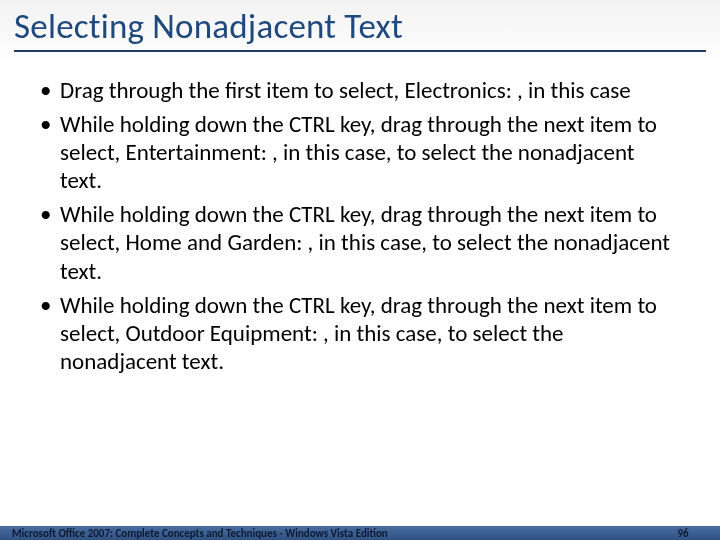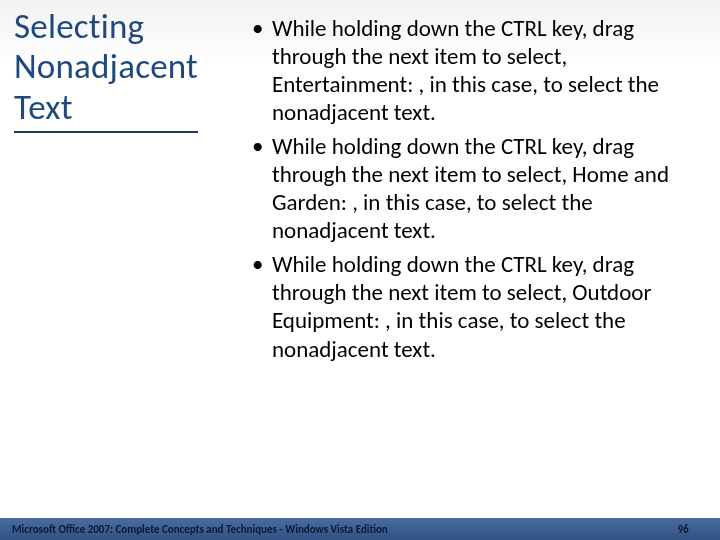--- a/index.html
+++ b/index.html
@@ -8,21 +8,21 @@
     font-family: Calibri, "Segoe UI", Arial, sans-serif;
     background: #ffffff;
     position: relative;
   }
   .slide {
     width: 720px;
     height: 540px;
     background: linear-gradient(to bottom, #f2f2f2 0%, #ffffff 12%, #ffffff 100%);
     position: relative;
     display: flex;
-    flex-direction: row;
+    flex-direction: column;
   }
   .title-area {
     padding: 6px 14px 10px 14px;
   }
   .title {
     font-size: 35px;
     font-weight: 400;
     color: #1f497d;
     letter-spacing: 0.2px;
     line-height: 1.15;
@@ -54,21 +54,21 @@
     left: 0;
     top: 0;
     color: #000;
     font-size: 23px;
   }
   .footer {
     position: absolute;
     left: 0;
     right: 0;
     bottom: 0;
-    height: 22px;
+    height: 14px;
     background: linear-gradient(to bottom, #4a6ea0 0%, #2f5082 100%);
     display: flex;
     align-items: center;
     justify-content: space-between;
     padding: 0 12px;
     font-size: 11px;
     font-weight: 700;
     color: #0d1a33;
   }
   .footer .left { flex: 1; text-align: left; }
@@ -79,20 +79,21 @@
 
 <div class="slide">
 
   <div class="title-area">
     <h1 class="title">Selecting Nonadjacent Text</h1>
     <hr class="title-rule">
   </div>
 
   <div class="content">
     <ul>
+      <li>Drag through the first item to select, Electronics: , in this case</li>
       <li>While holding down the CTRL key, drag through the next item to select, Entertainment: , in this case, to select the nonadjacent text.</li>
       <li>While holding down the CTRL key, drag through the next item to select, Home and Garden: , in this case, to select the nonadjacent text.</li>
       <li>While holding down the CTRL key, drag through the next item to select, Outdoor Equipment: , in this case, to select the nonadjacent text.</li>
     </ul>
   </div>
 
   <div class="footer">
     <span class="left">Microsoft Office 2007: Complete Concepts and Techniques - Windows Vista Edition</span>
     <span class="right">96</span>
   </div>

